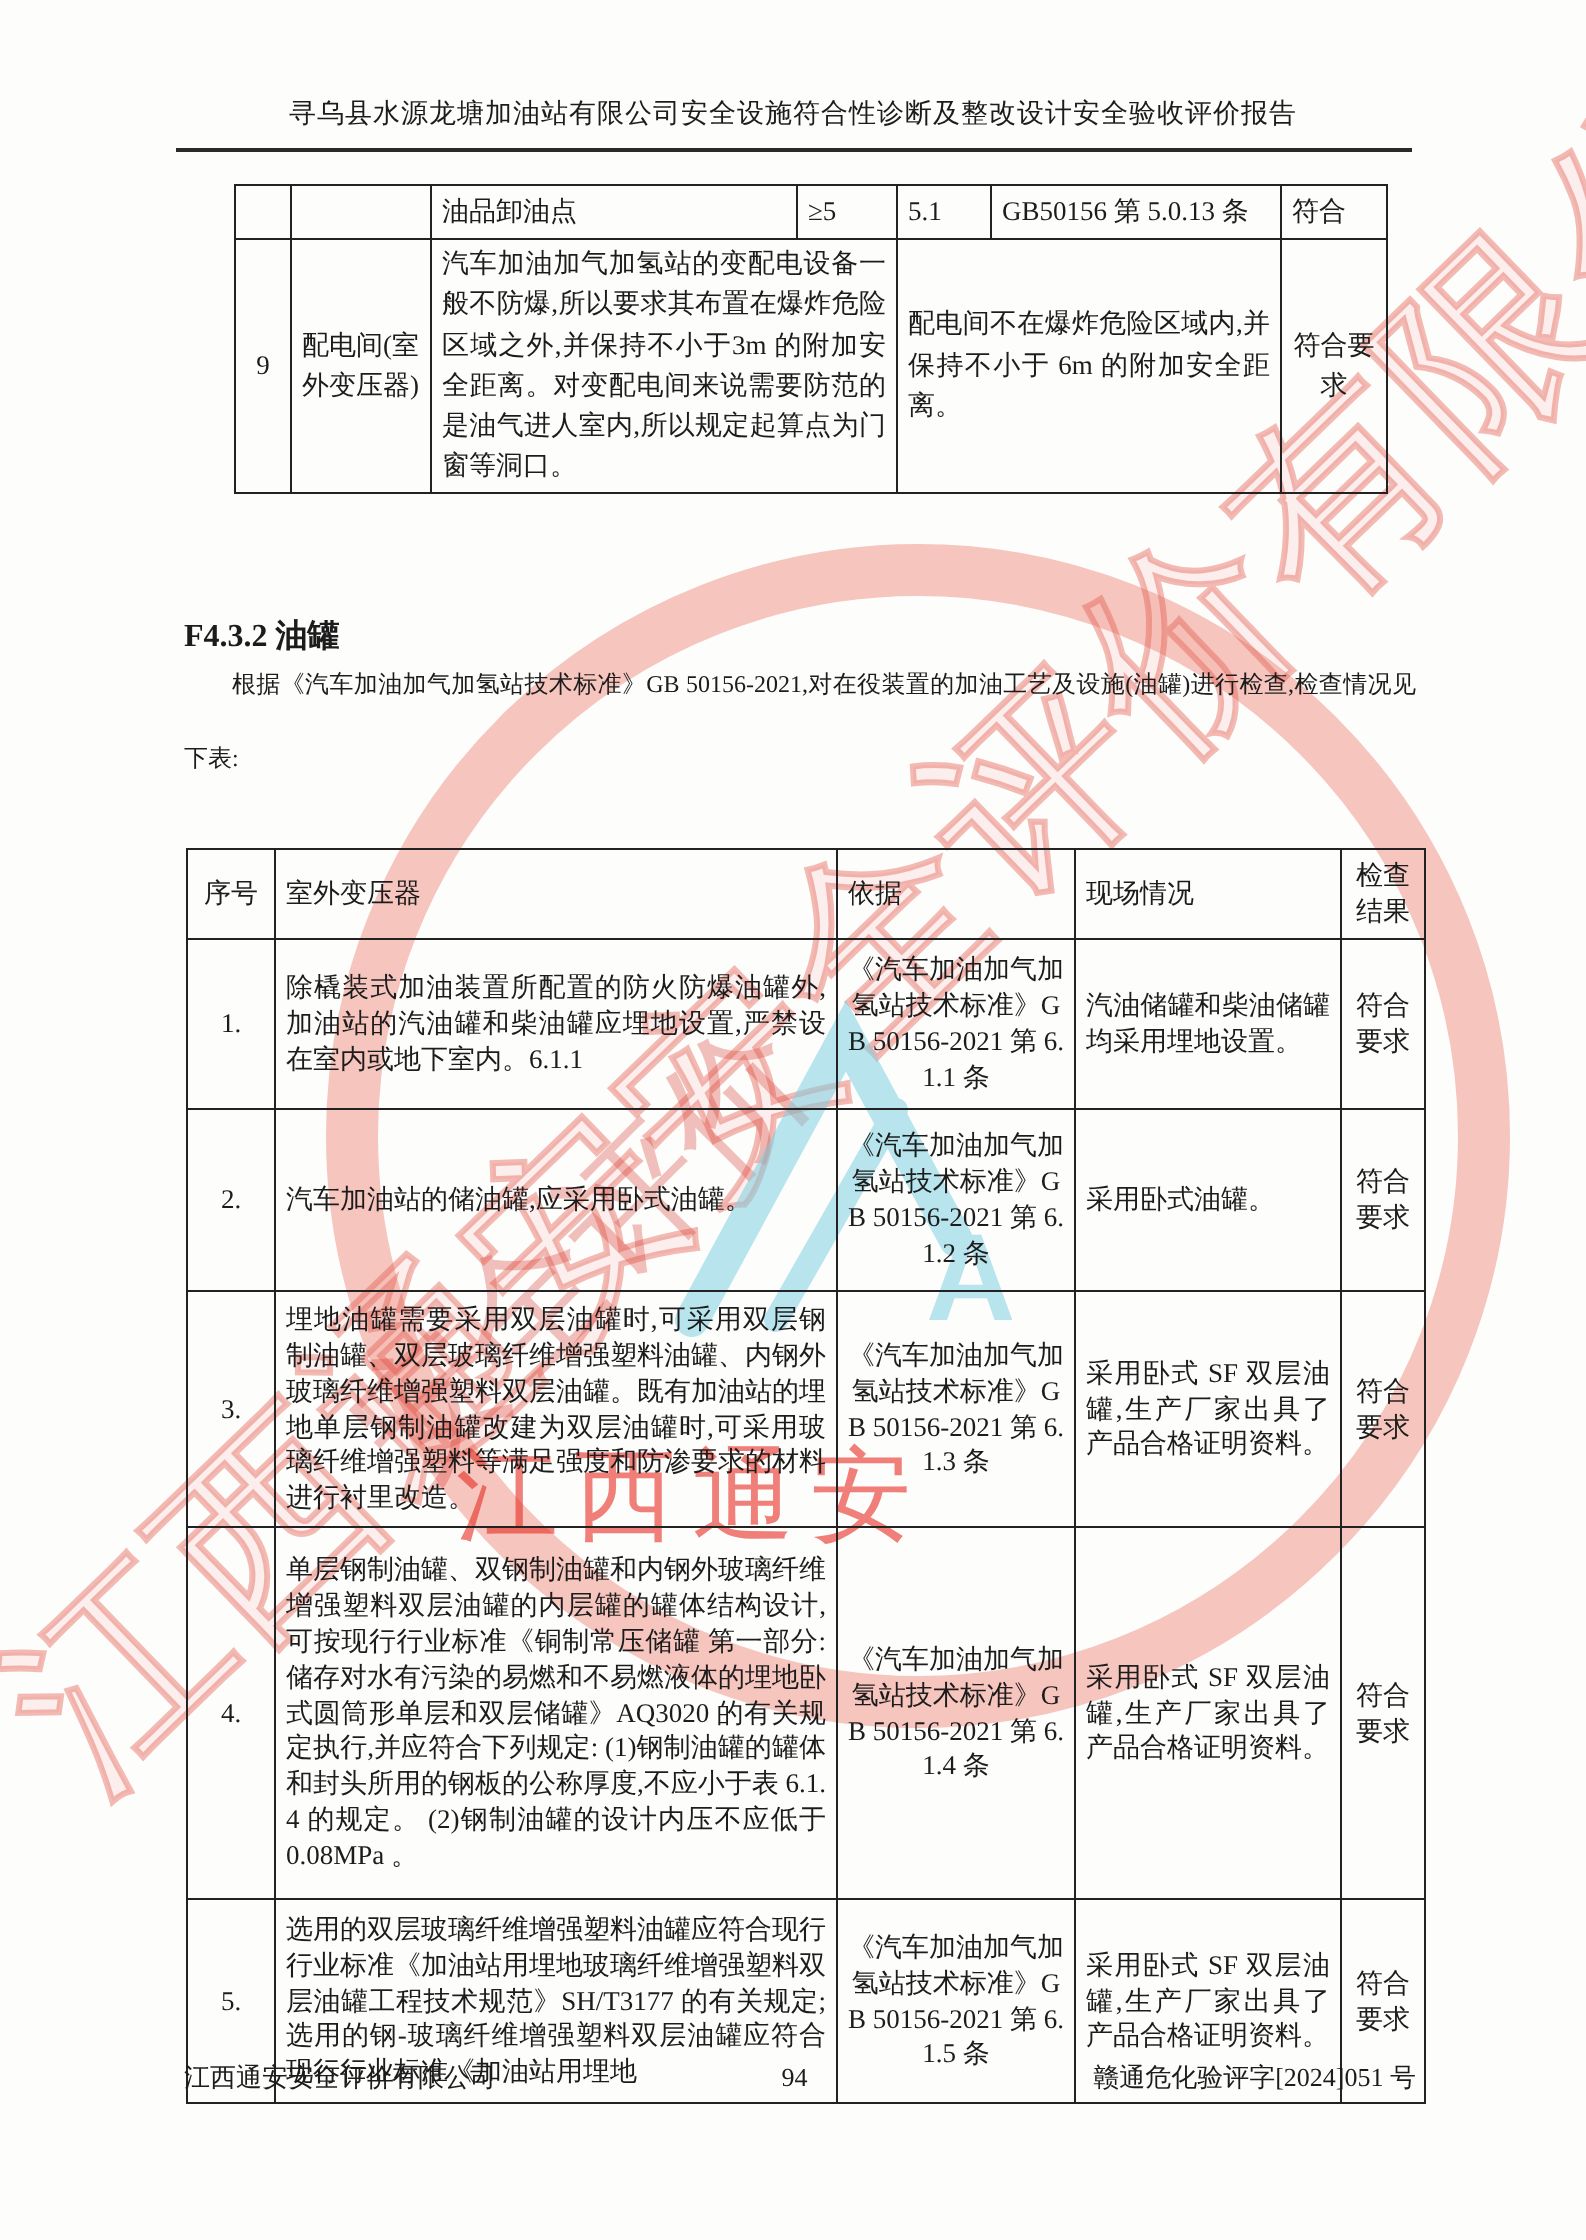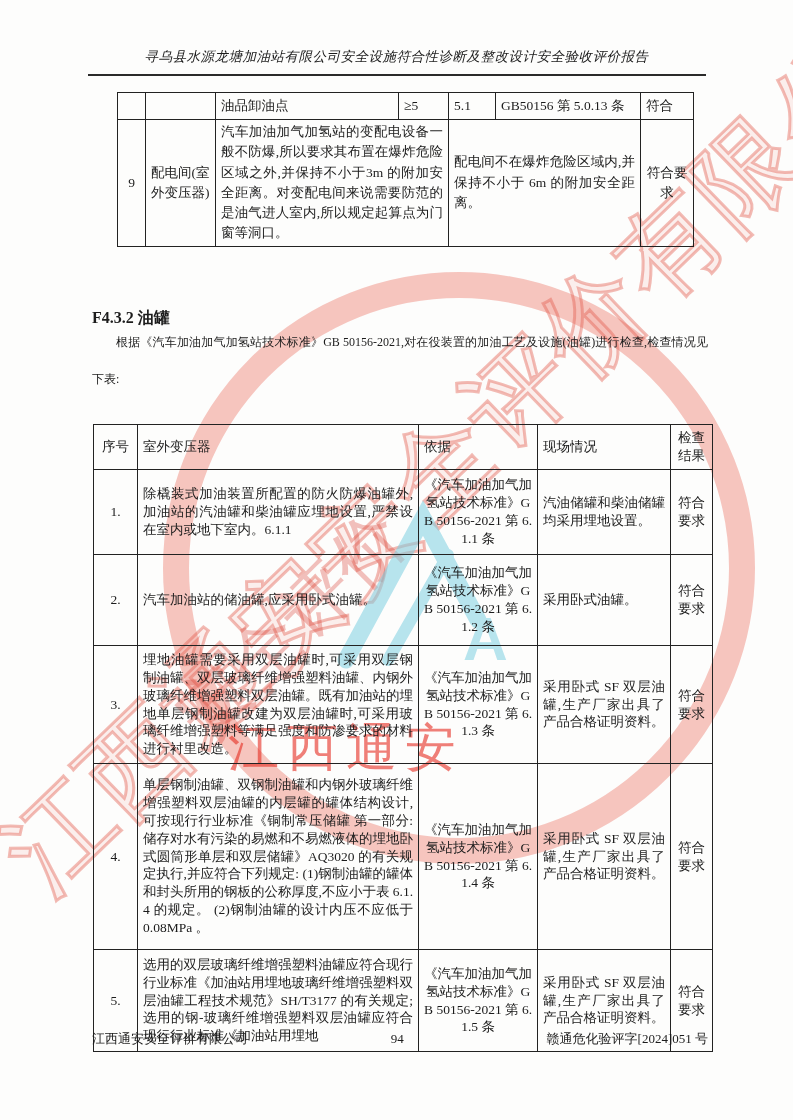--- a/index.html
+++ b/index.html
@@ -32,21 +32,21 @@
   .wm-bigred{
     position:absolute;left:228px;top:714px;
     font-size:51px;letter-spacing:8px;white-space:nowrap;
     color:rgba(230,44,32,0.60);
   }
   .wm-cyan{position:absolute;left:328px;top:500px;opacity:0.55;}
   
   .content{position:absolute;inset:0;z-index:2;}
   .hdr-title{
     position:absolute;top:48px;left:0;width:100%;
-    text-align:center;font-size:13.5px;letter-spacing:0.5px;font-style:italic;
+    text-align:center;font-size:13.5px;letter-spacing:0.5px;
   }
   .hdr-rule{position:absolute;top:74px;left:88px;width:618px;height:2px;background:#2a2a2a;}
   table{border-collapse:collapse;table-layout:fixed;background:transparent;}
   td,th{border:1.5px solid #222;font-size:13.5px;font-weight:normal;
         padding:2px 5px;vertical-align:middle;word-break:break-all;
         line-height:1.32;background:transparent;}
   .top-table{position:absolute;left:117px;top:92px;width:576px;}
   .top-table td{line-height:1.5;}
   .just{text-align:justify;text-align-last:left;margin-top:32px;}
   .ctr{text-align:center;}

